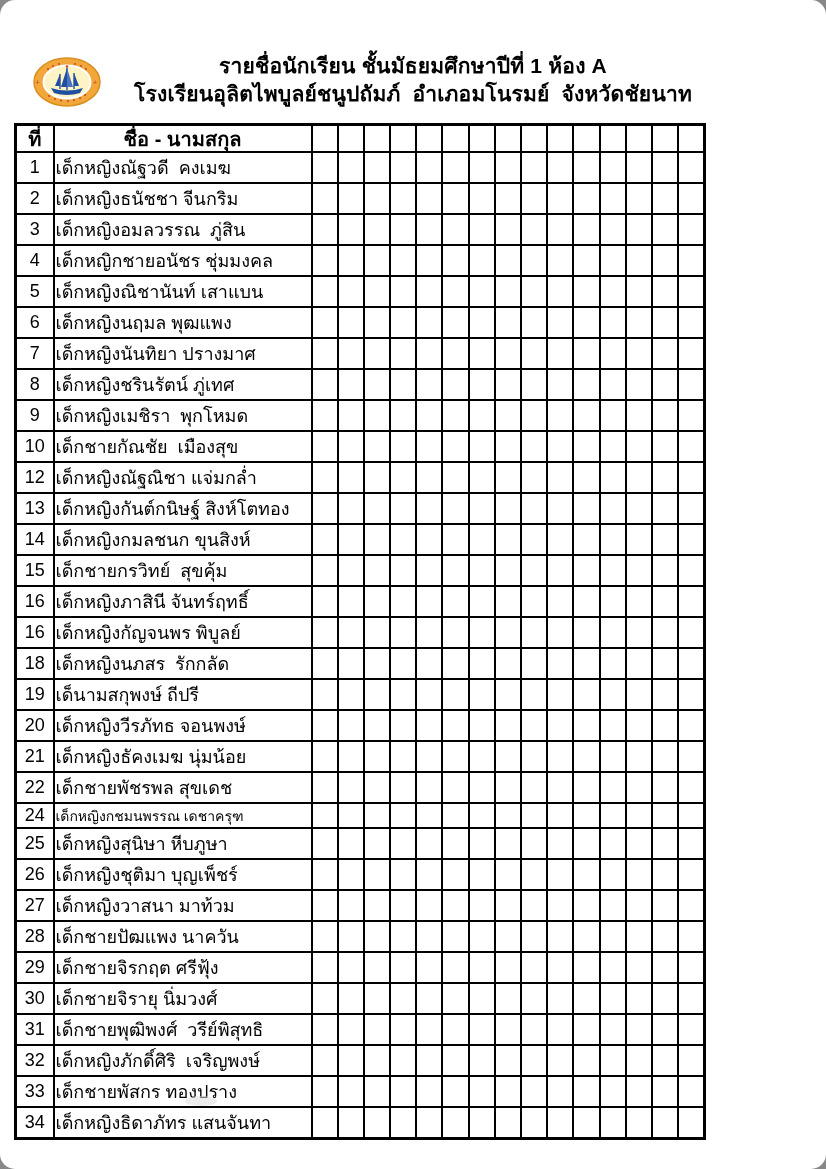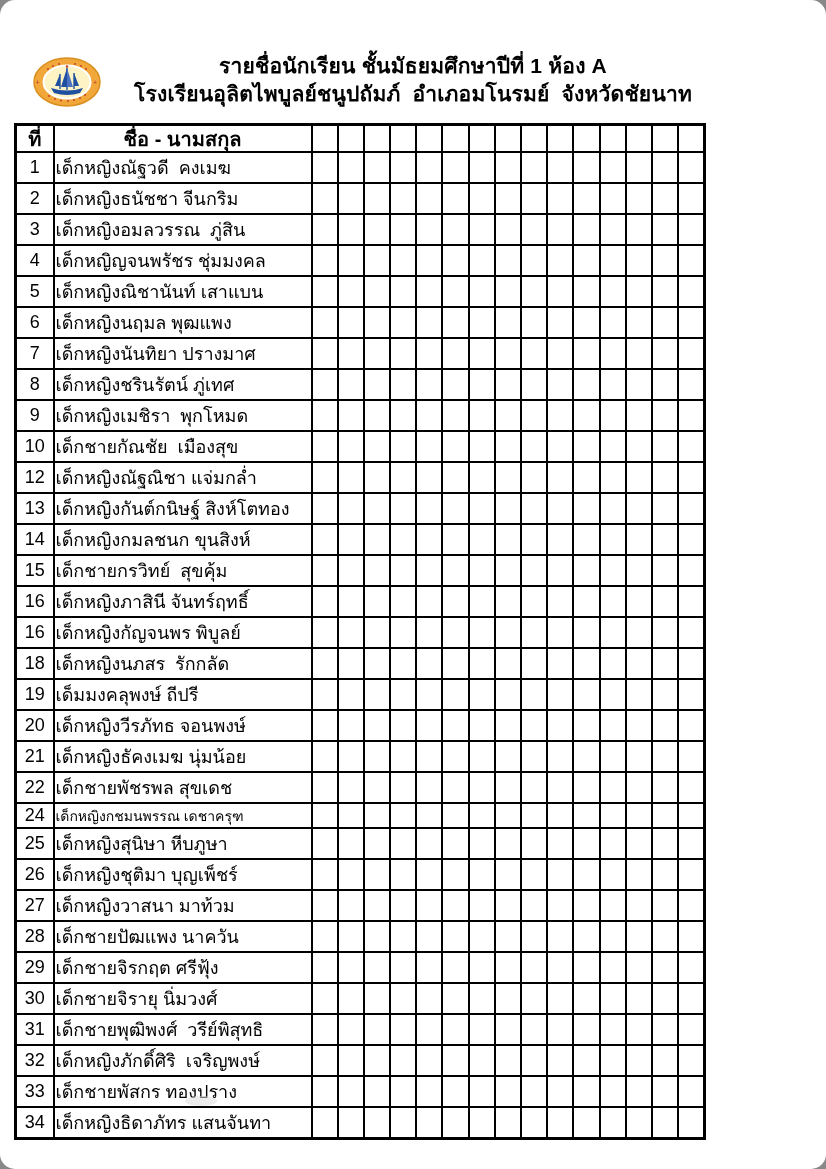--- a/index.html
+++ b/index.html
@@ -212,21 +212,21 @@
           <td></td>
           <td></td>
           <td></td>
           <td></td>
           <td></td>
           <td></td>
           <td></td>
         </tr>
         <tr>
       <td class="no">4</td>
-      <td class="name">เด็กหญิญจนพรัชร ชุ่มมงคล</td>
+      <td class="name">เด็กหญิกชายอนัชร ชุ่มมงคล</td>
     <td></td>
           <td></td>
           <td></td>
           <td></td>
           <td></td>
           <td></td>
           <td></td>
           <td></td>
           <td></td>
           <td></td>
@@ -478,21 +478,21 @@
           <td></td>
           <td></td>
           <td></td>
           <td></td>
           <td></td>
           <td></td>
           <td></td>
         </tr>
         <tr>
       <td class="no">19</td>
-      <td class="name">เด็มมงคลุพงษ์ ถีปรี</td>
+      <td class="name">เด็นามสกุพงษ์ ถีปรี</td>
     <td></td>
           <td></td>
           <td></td>
           <td></td>
           <td></td>
           <td></td>
           <td></td>
           <td></td>
           <td></td>
           <td></td>

